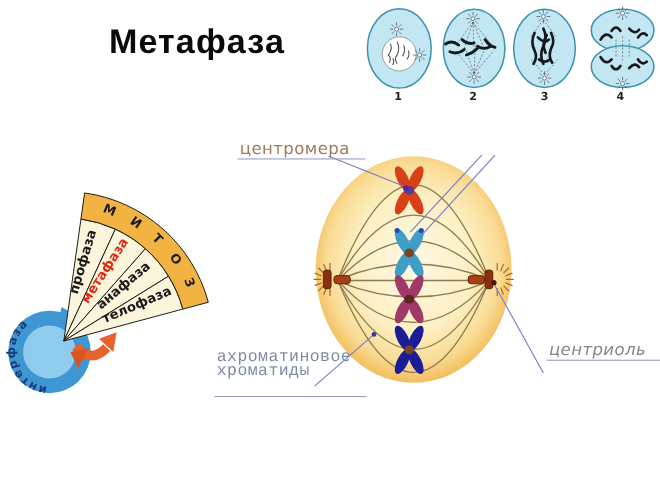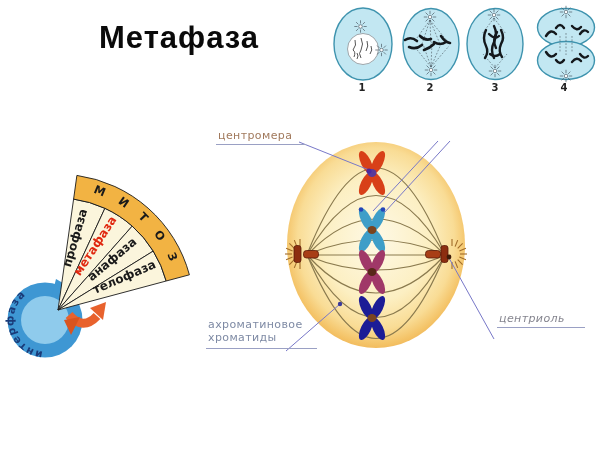--- a/index.html
+++ b/index.html
@@ -9,27 +9,27 @@
   }
   .stage { position:absolute; inset:0; }
   svg.art { position:absolute; left:0; top:0; width:600px; height:450px; }
   .title {
     position:absolute; left:99px; top:20px;
     font-family:"Liberation Sans","DejaVu Sans",sans-serif;
     font-size:31px; font-weight:bold; color:#0a0a0a; letter-spacing:1px;
     white-space:nowrap;
   }
   .callout {
-    position:absolute; font-size:11px; line-height:13px; letter-spacing:0.4px;
+    position:absolute; font-size:15px; line-height:13px; letter-spacing:0.4px;
     color:#8e96a8; border-bottom:1px solid #9aa0c4; padding:0 12px 2px 2px;
     white-space:nowrap;
   }
   #lbl-centromere { left:216px; top:129px; color:#a1795c; padding-right:14px; }
   #lbl-sister     { left:435px; top:128px; padding-right:18px; }
-  #lbl-spindle    { left:206px; top:318px; padding-right:14px; padding-bottom:4px; color:#7e8aa4; }
+  #lbl-spindle    { left:195px; top:318px; padding-right:14px; padding-bottom:16px; color:#7e8aa4;font-family:Liberation Mono, monospace; }
   #lbl-centriole  { left:497px; top:312px; padding-right:20px; color:#84848e;font-style:italic; }
 </style>
 </head>
 <body>
 
 <div class="stage">
 
   <svg class="art" viewBox="0 0 600 450">
     <defs>
       <radialGradient id="cellGrad" cx="50%" cy="47%" r="55%">

